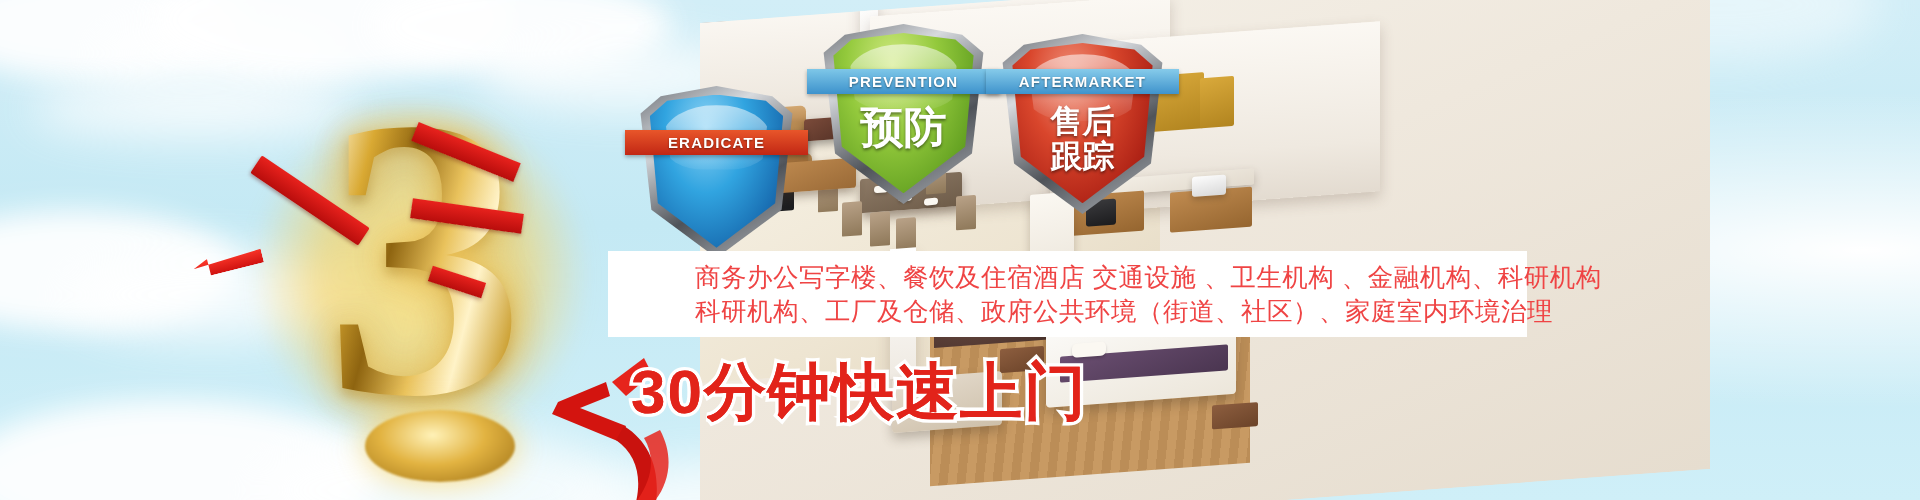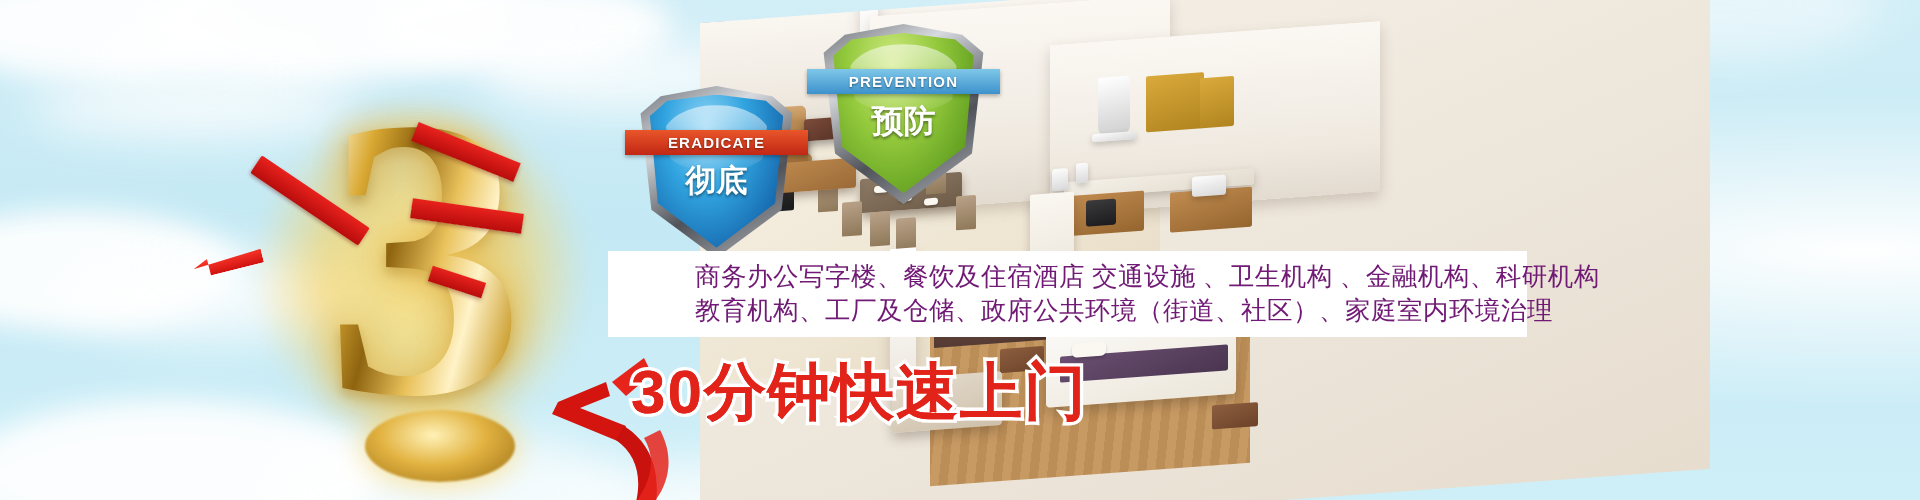--- a/index.html
+++ b/index.html
@@ -125,23 +125,22 @@
   #text-card {
     position:absolute; left:608px; top:251px;
     width:919px; height:86px;
     background:#ffffff;
     padding:9px 0 0 87px;
   }
   #text-card .line {
     font-size:25.5px;
     line-height:34px;
     letter-spacing:.5px;
-    color:#701a75;
+    color:#ef4444;
     white-space:nowrap;
-    font-family:Liberation Serif, serif;
   }
 
   
   #headline {
     position:absolute; left:631px; top:350px;
     font-size:62px; font-weight:bold; letter-spacing:2px;
     color:#e2231a;
     -webkit-text-stroke:7px #ffffff;
     paint-order:stroke fill;
     white-space:nowrap;
@@ -192,21 +191,21 @@
   
   #shield-eradicate { left:639px; top:86px; width:155px; height:172px; }
   #shield-eradicate .inner { background:radial-gradient(ellipse at 42% 22%, #8fd4f5 0%, #31a4e0 38%, #1668ad 78%, #0d4a86 100%); }
   #shield-eradicate .band  { top:44px; background:linear-gradient(180deg,#e8562a 0%,#c22714 100%); }
   #shield-eradicate .cn    { top:78px; font-size:31px; }
 
   
   #shield-prevention { left:822px; top:24px; width:163px; height:180px; }
   #shield-prevention .inner { background:radial-gradient(ellipse at 42% 20%, #cfe97f 0%, #93c93c 40%, #5f9d1f 80%, #45790f 100%); }
   #shield-prevention .band  { top:45px; background:linear-gradient(180deg,#7ec7e8 0%,#3d92cc 100%); }
-  #shield-prevention .cn    { top:80px; font-size:32px; }
+  #shield-prevention .cn    { top:80px; font-size:43px; }
 
   
   #shield-aftermarket { left:1001px; top:34px; width:163px; height:180px; }
   #shield-aftermarket .inner { background:radial-gradient(ellipse at 42% 22%, #f0917a 0%, #d9462c 38%, #a81d12 80%, #7d1109 100%); }
   #shield-aftermarket .band  { top:35px; background:linear-gradient(180deg,#86cbea 0%,#3f93cc 100%); }
   #shield-aftermarket .cn    { top:70px; font-size:32px; }
 </style>
 </head>
 <body>
 
@@ -332,37 +331,47 @@
     <path d="M96 172 C112 150 116 128 104 108 L120 100 C134 126 130 152 114 172 Z" fill="#e6241c" opacity=".85"></path>
   </svg>
 
   <div class="shield" id="shield-eradicate">
     <div class="rim"></div>
     <div class="inner">
       <div class="gloss"></div>
     </div>
     <div class="band">ERADICATE</div>
     <div class="cn">
-      <div>彻底</div>
     </div>
   </div>
 
   <div class="shield" id="shield-prevention">
     <div class="rim"></div>
     <div class="inner">
       <div class="gloss"></div>
     </div>
     <div class="band">PREVENTION</div>
     <div class="cn">
       <div>预防</div>
     </div>
   </div>
 
+  <div class="shield" id="shield-aftermarket">
+    <div class="rim"></div>
+    <div class="inner">
+      <div class="gloss"></div>
+    </div>
+    <div class="band">AFTERMARKET</div>
+    <div class="cn">
+      <div>售后</div>
+      <div>跟踪</div>
+    </div>
+  </div>
 
   <div id="text-card">
     <div class="line">商务办公写字楼、餐饮及住宿酒店 交通设施 、卫生机构 、金融机构、科研机构</div>
-    <div class="line">教育机构、工厂及仓储、政府公共环境（街道、社区）、家庭室内环境治理</div>
+    <div class="line">科研机构、工厂及仓储、政府公共环境（街道、社区）、家庭室内环境治理</div>
   </div>
 
   <div id="headline">30分钟快速上门</div>
   <div id="headline-fill">30分钟快速上门</div>
 
 </div>
 
 </body></html>

